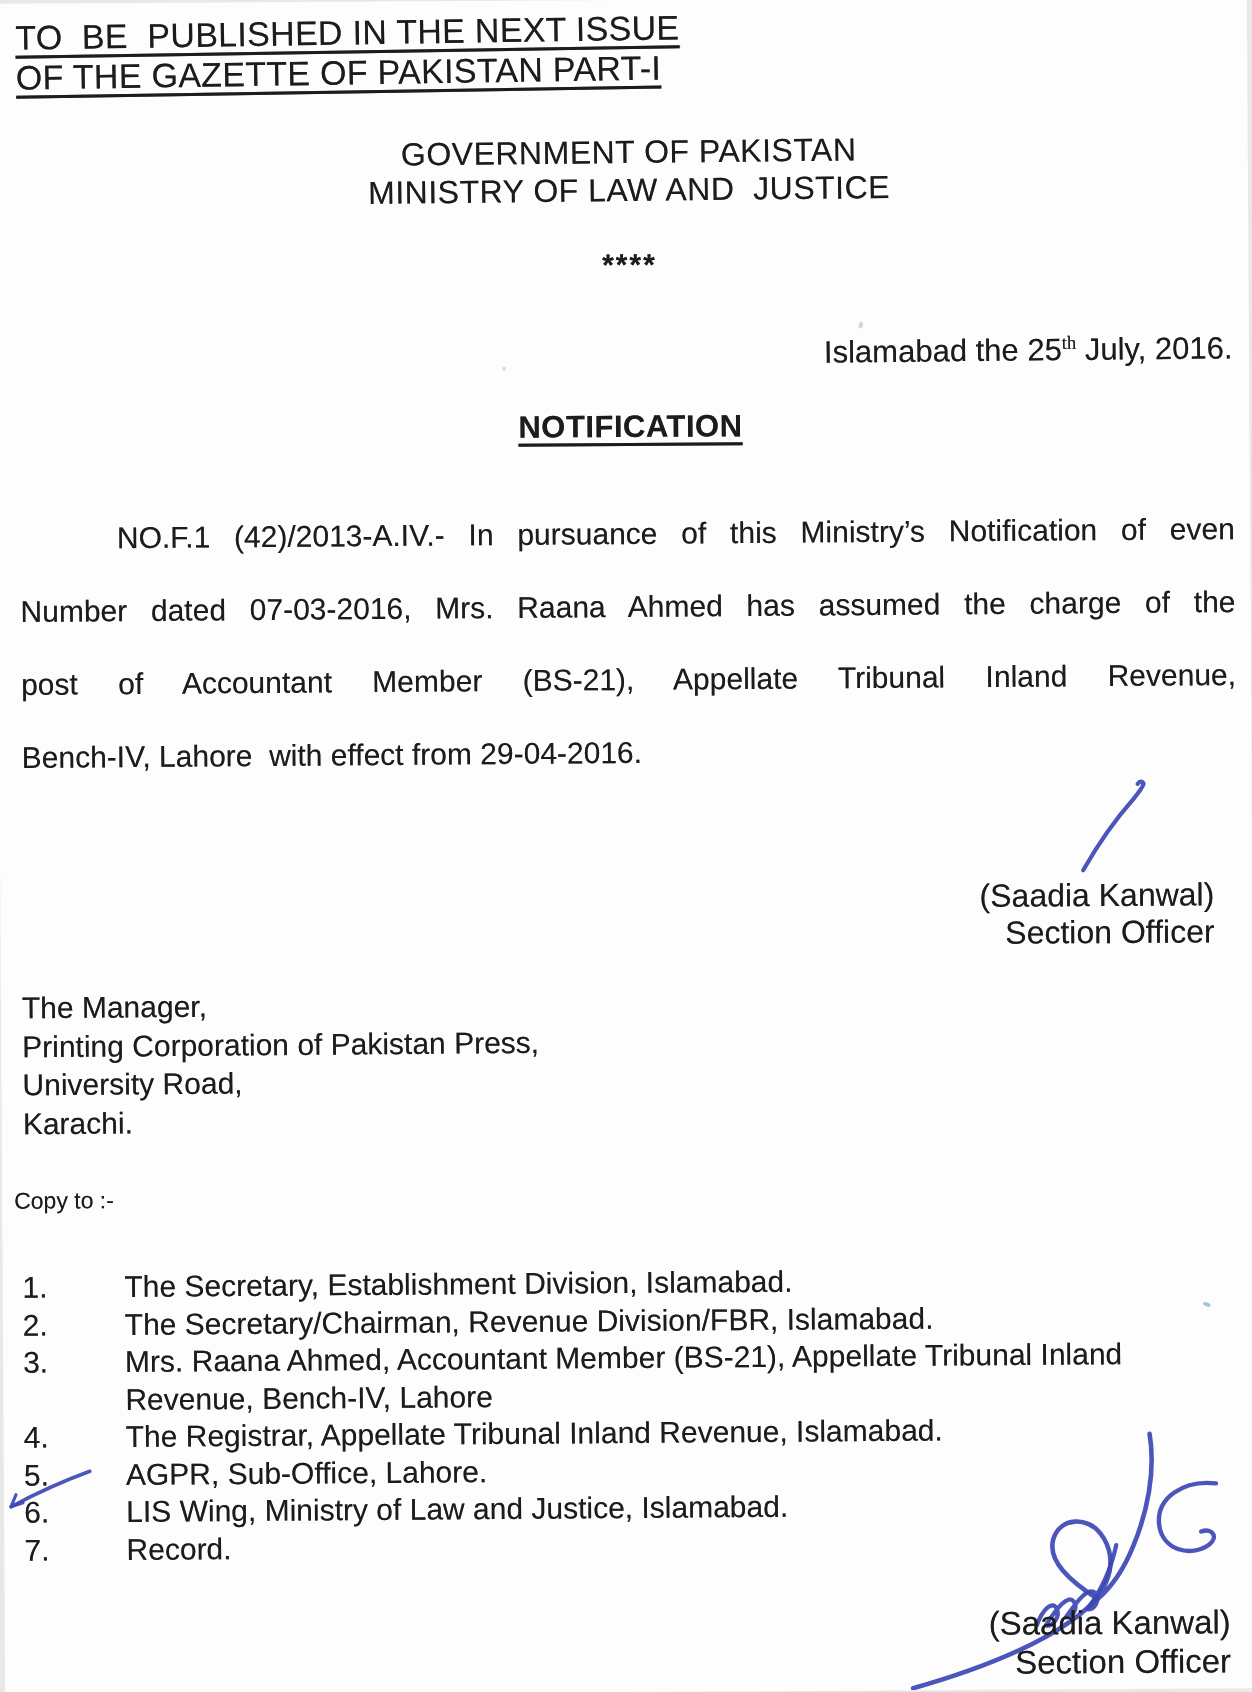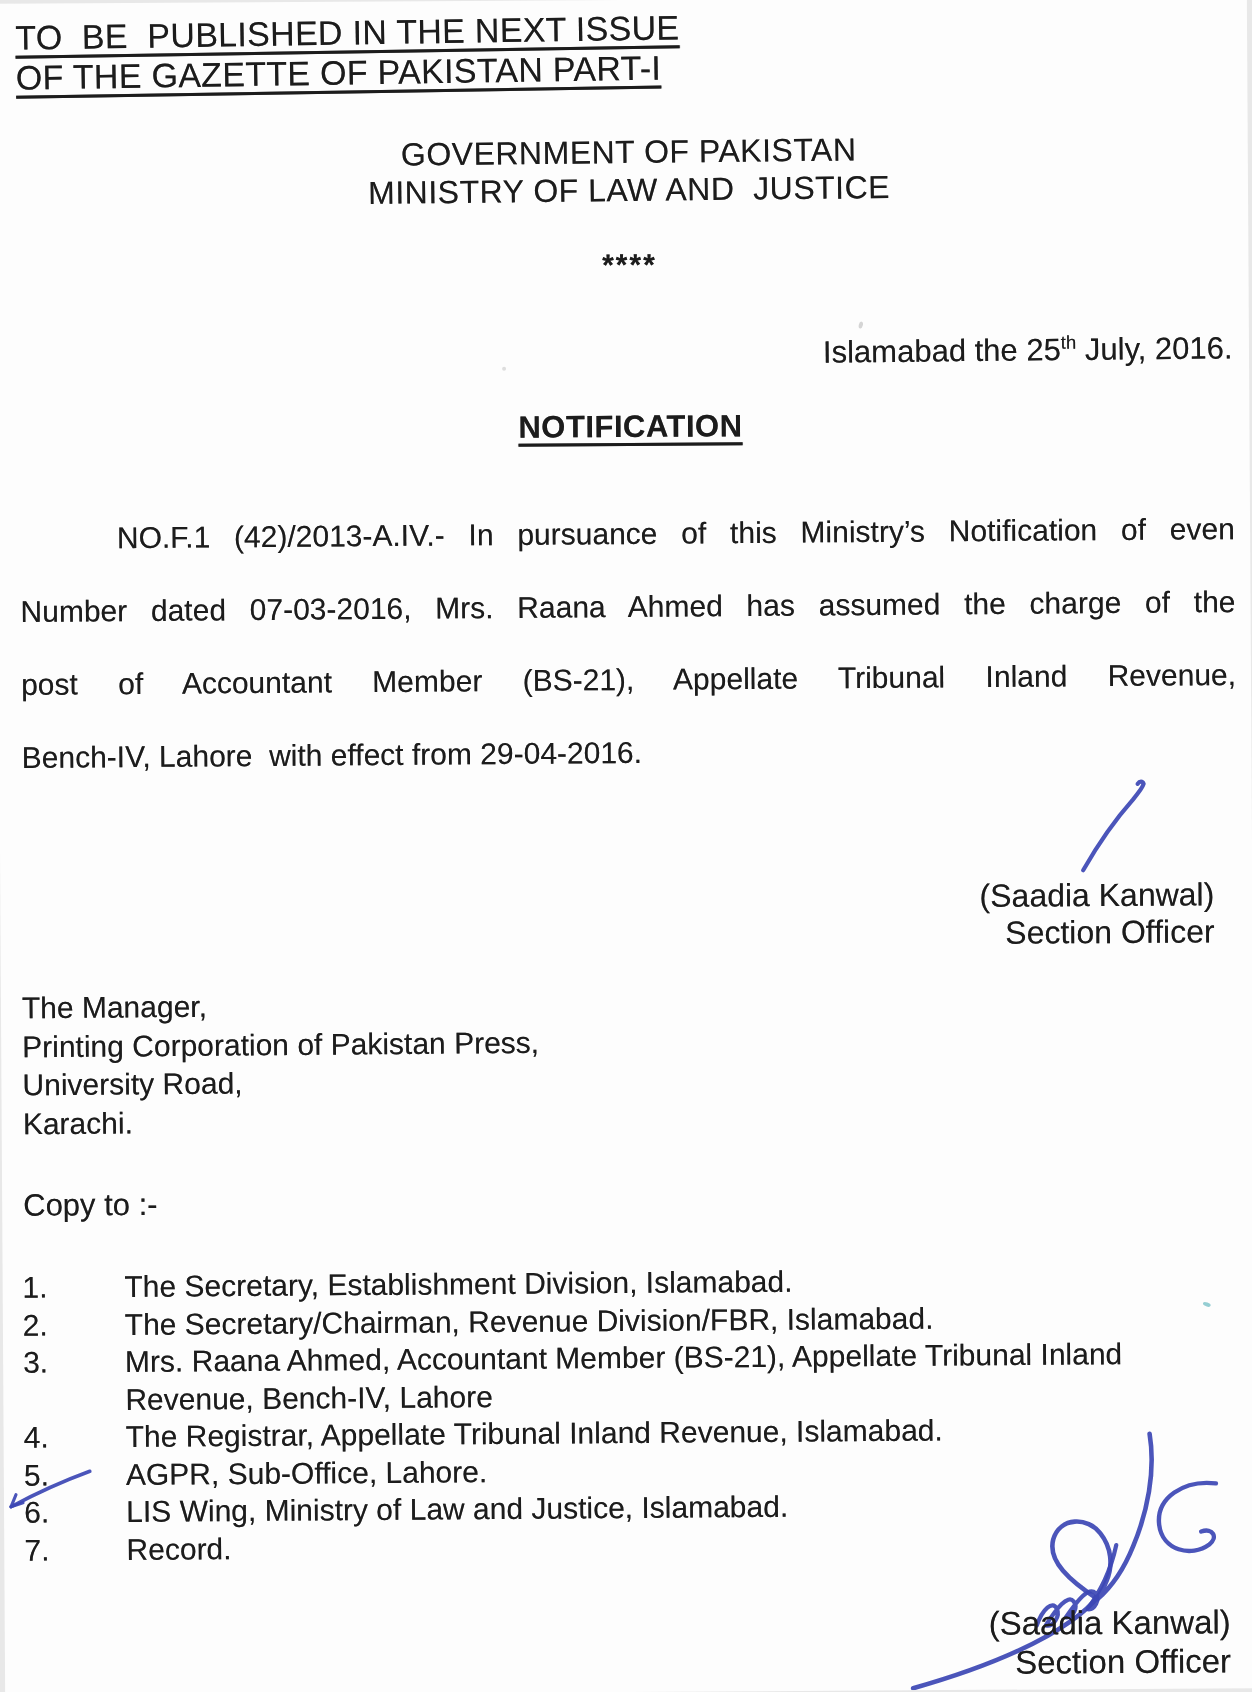--- a/index.html
+++ b/index.html
@@ -41,21 +41,21 @@
   .stars {
     position: absolute; left: 333px; top: 248px; width: 600px;
     text-align: center; font-size: 30px; letter-spacing: 2px;
     font-weight: 700;
   }
   .dateline {
     position: absolute; right: 16px; top: 335px;
     font-size: 31px; white-space: nowrap;
     transform: rotate(-0.25deg);
   }
-  .dateline sup { font-size: 60%; vertical-align: super; line-height: 0; }
+  .dateline sup { font-size: 60%; vertical-align: super; line-height: 0; font-family: Liberation Serif, serif; }
   .doc-title {
     position: absolute; left: 433px; top: 409px; width: 400px;
     text-align: center; font-size: 31px; font-weight: 700; letter-spacing: 0.5px;
     white-space: nowrap;
   }
   .doc-title .u {
     text-decoration: underline;
     text-decoration-thickness: 3px;
     text-underline-offset: 6px;
   }
@@ -76,22 +76,22 @@
   .addressee {
     position: absolute; left: 21px; top: 985px;
     font-size: 30px; line-height: 38.5px; white-space: nowrap;
     transform: rotate(-0.15deg);
   }
   .addressee .u {
     text-decoration-thickness: 2.5px;
     text-underline-offset: 5px;
   }
   .copy-heading {
-    position: absolute; left: 21px; top: 1184px;
-    font-size: 31px; white-space: nowrap;
+    position: absolute; left: 12px; top: 1184px;
+    font-size: 23px; white-space: nowrap;
   }
   .copy-list {
     position: absolute; left: 20px; top: 1264px; width: 1215px;
     font-size: 30px;
     transform: rotate(-0.1deg);
   }
   .copy-row { display: flex; line-height: 37.5px; }
   .copy-num { flex: none; width: 102px; }
   .copy-text { width: 1111px; }
   .ink-svg { position: absolute; pointer-events: none; }

